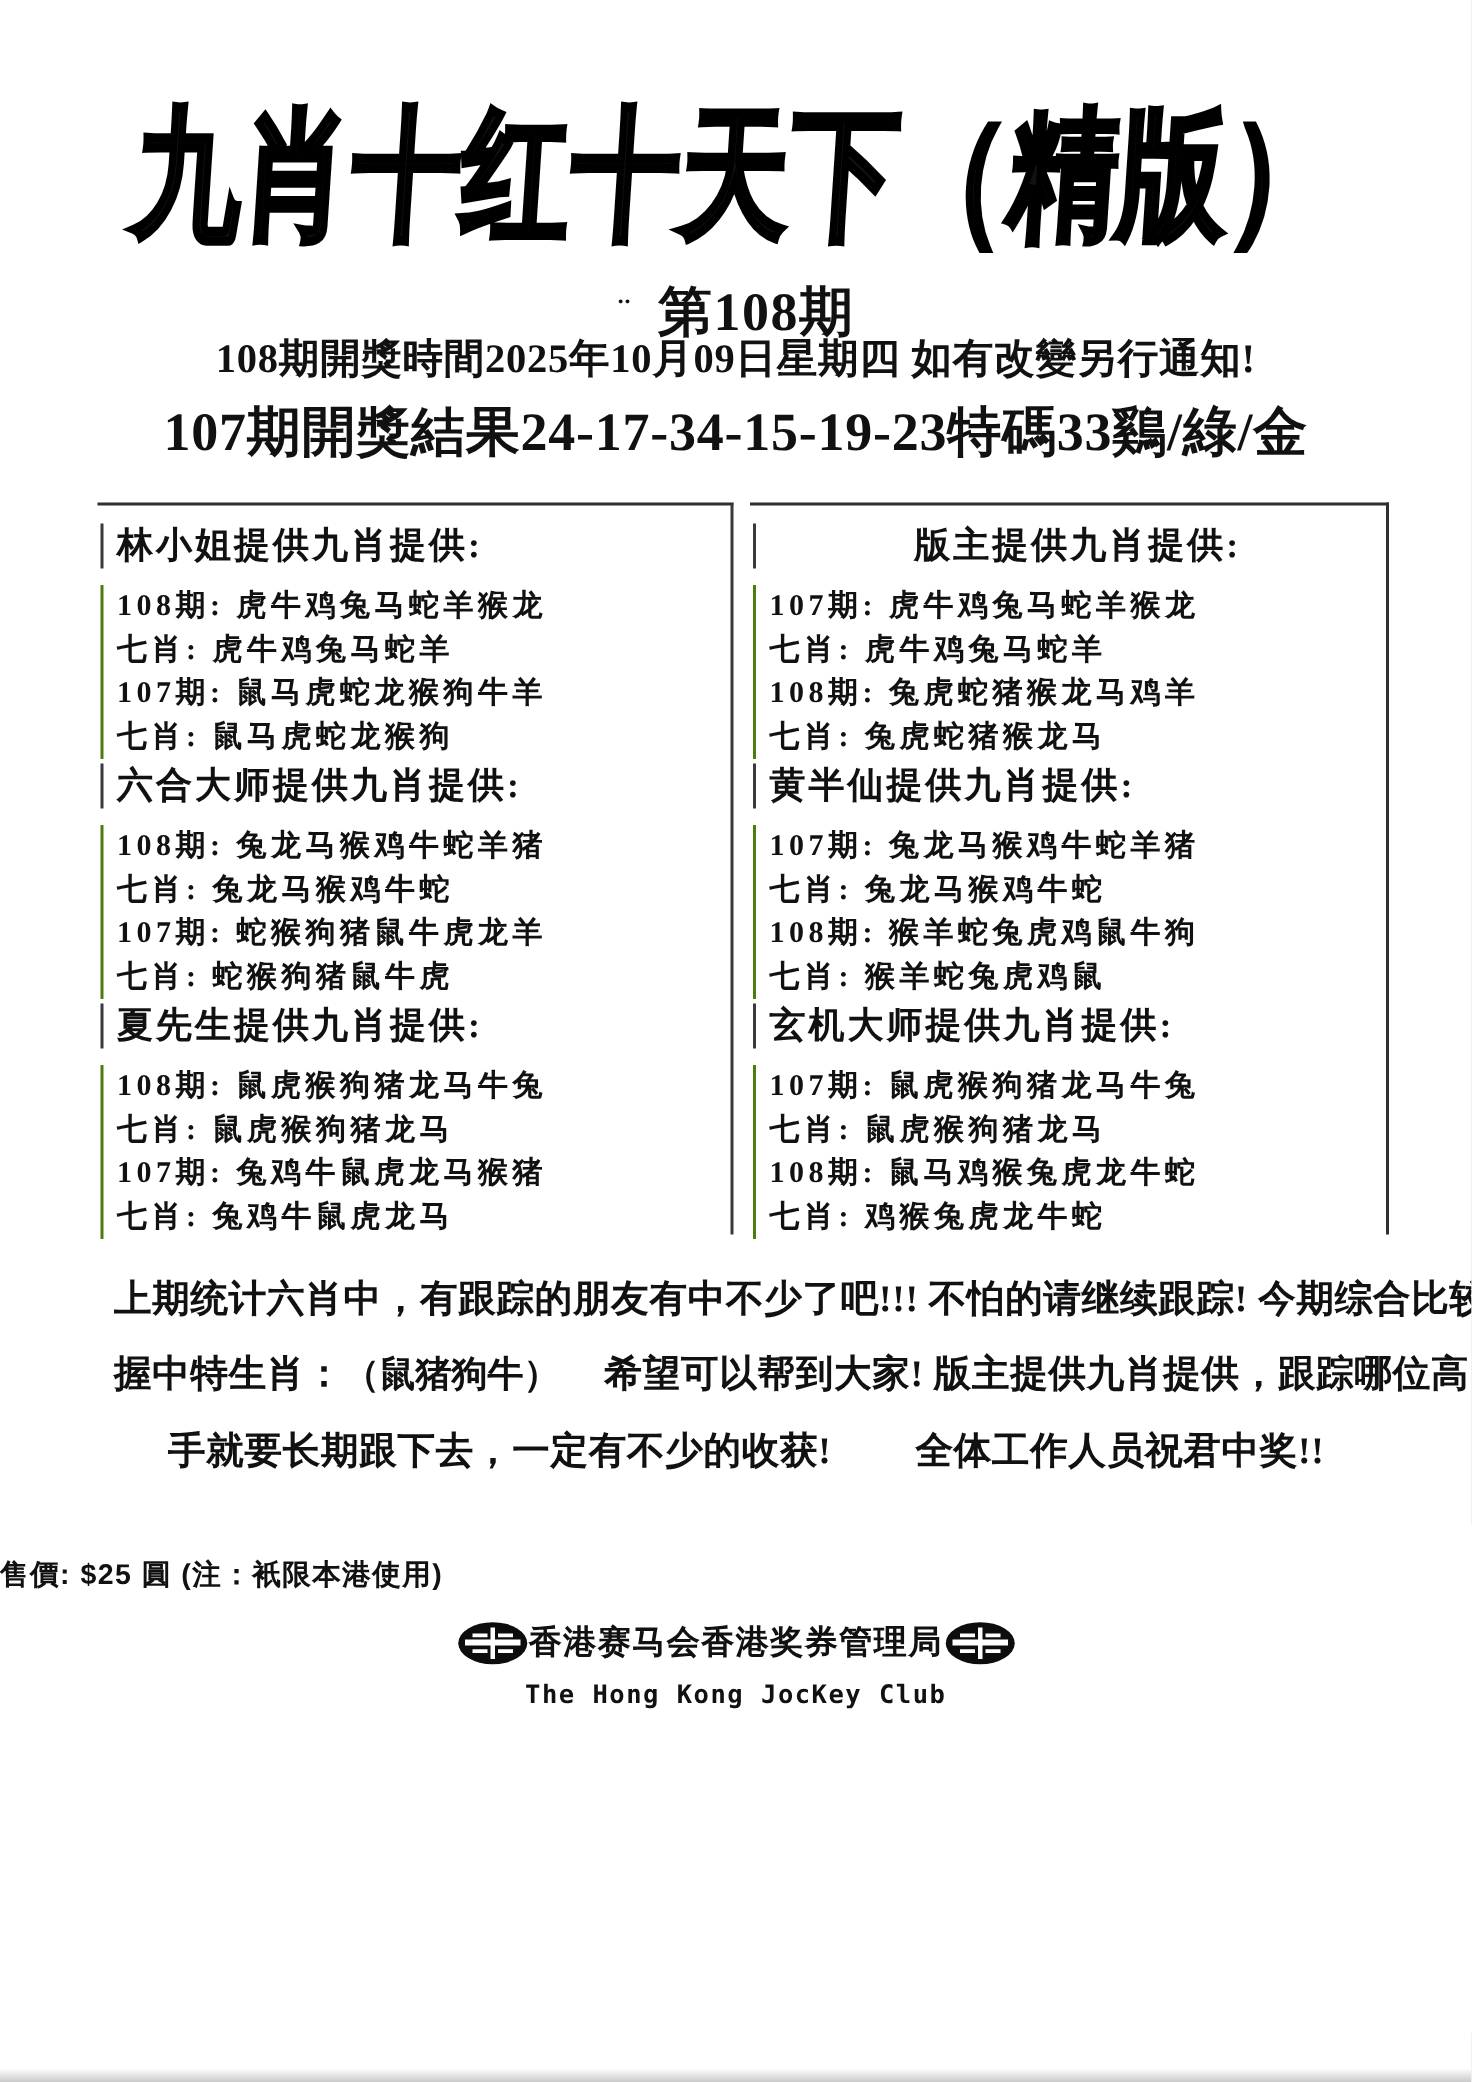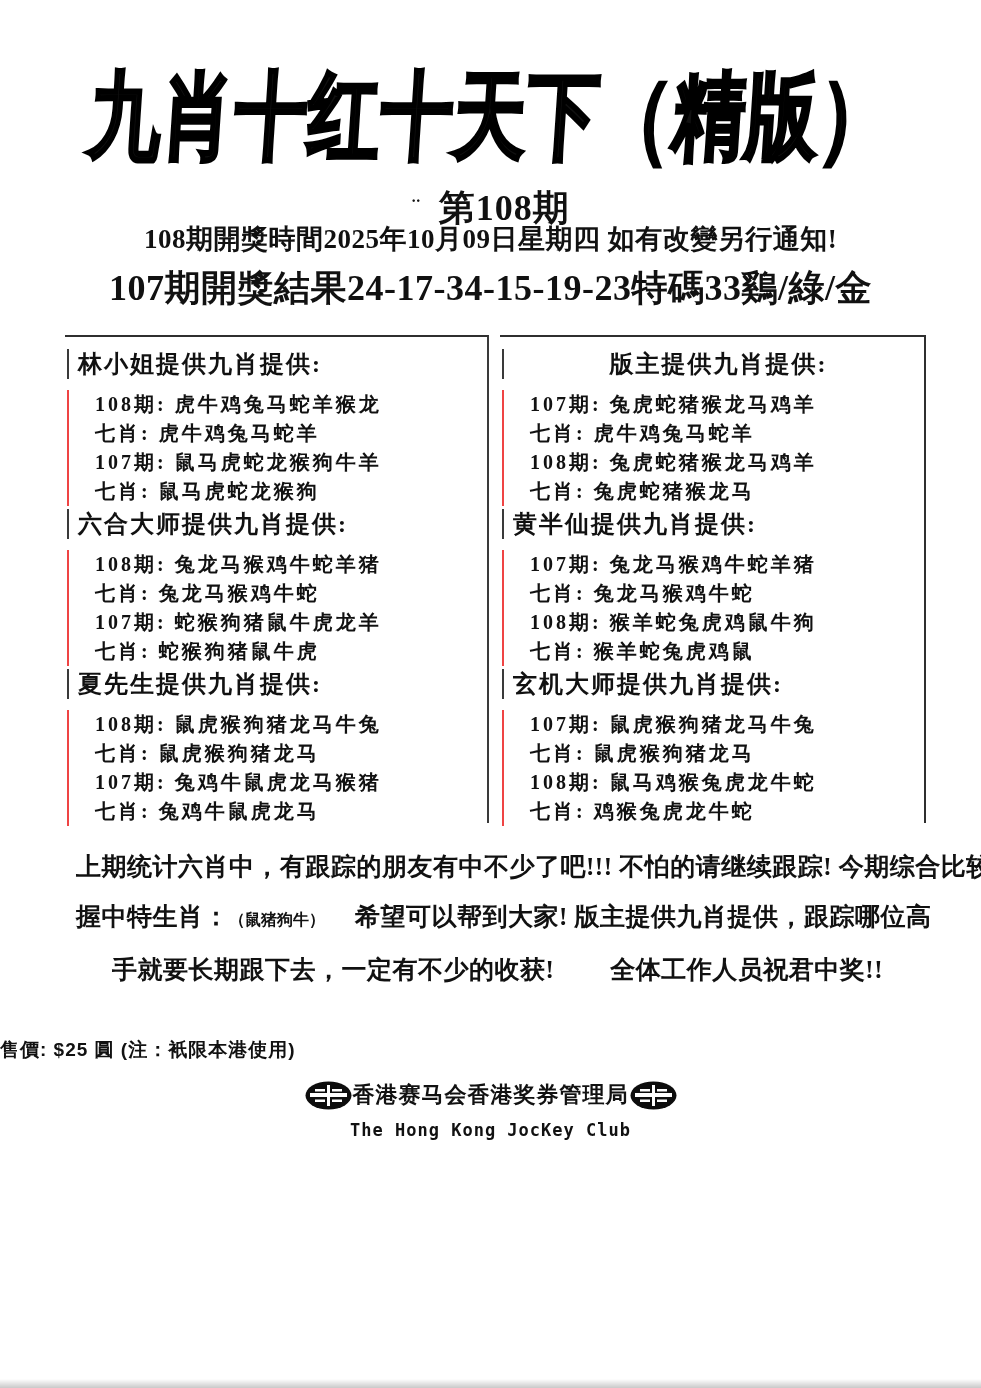--- a/index.html
+++ b/index.html
@@ -47,32 +47,32 @@
     border-top:2px solid #2f2f2f;border-right:2px solid #2f2f2f;
     padding-left:2px;
   }
   .box{height:160px;padding-top:12px;box-sizing:border-box;}
   .box-title{
     font-size:24px;font-weight:bold;letter-spacing:2px;
     border-left:2px solid #3a3a3a;padding-left:9px;margin-bottom:11px;
     line-height:30px;white-space:nowrap;
   }
   .box-title.center{text-align:center;}
-  .box-lines{border-left:2px solid #ef4444;padding-left:26px;}
+  .box-lines{border-left:2px solid #4d7c0f;padding-left:9px;}
   .box-line{
     font-size:20px;font-weight:bold;letter-spacing:3px;
     line-height:29px;white-space:nowrap;
   }
   
   .summary{position:absolute;top:850px;left:76px;width:832px;}
   .sum-line{
     font-size:25px;font-weight:bold;letter-spacing:0.5px;
     line-height:33px;margin-bottom:17px;white-space:nowrap;
   }
-  .sum-line .small{font-size:16px;letter-spacing:0;}
+  .sum-line .small{font-size:24px;letter-spacing:0;}
   .sum-line .gap-md{display:inline-block;width:30px;}
   .sum-line .gap-lg{display:inline-block;width:56px;}
   .sum-line.indent{padding-left:36px;}
   
   .price-line{
     position:absolute;top:1037px;left:0;width:100%;text-align:left;
     font-family:"Liberation Sans","DejaVu Sans",sans-serif;
     font-size:19px;font-weight:bold;letter-spacing:1px;
   }
   .org-row{
@@ -141,21 +141,21 @@
         </div>
       </div>
 
     </div>
 
     <div class="col col-right">
 
       <div class="box">
         <div class="box-title center">版主提供九肖提供:</div>
         <div class="box-lines">
-          <div class="box-line">107期: 兔虎蛇猪猴龙马鸡羊</div>
+          <div class="box-line">107期: 虎牛鸡兔马蛇羊猴龙</div>
           <div class="box-line">七肖: 虎牛鸡兔马蛇羊</div>
           <div class="box-line">108期: 兔虎蛇猪猴龙马鸡羊</div>
           <div class="box-line">七肖: 兔虎蛇猪猴龙马</div>
         </div>
       </div>
 
       <div class="box">
         <div class="box-title">黄半仙提供九肖提供:</div>
         <div class="box-lines">
           <div class="box-line">107期: 兔龙马猴鸡牛蛇羊猪</div>

